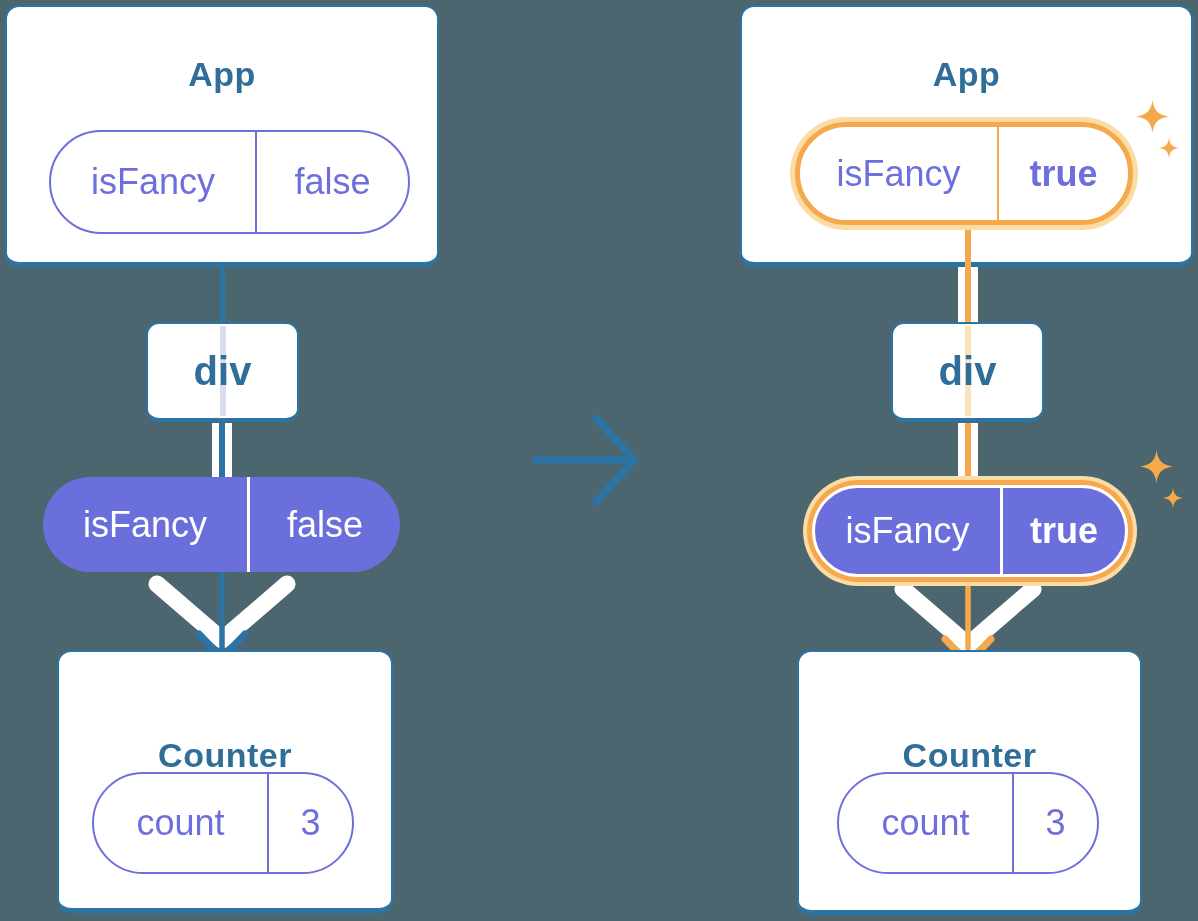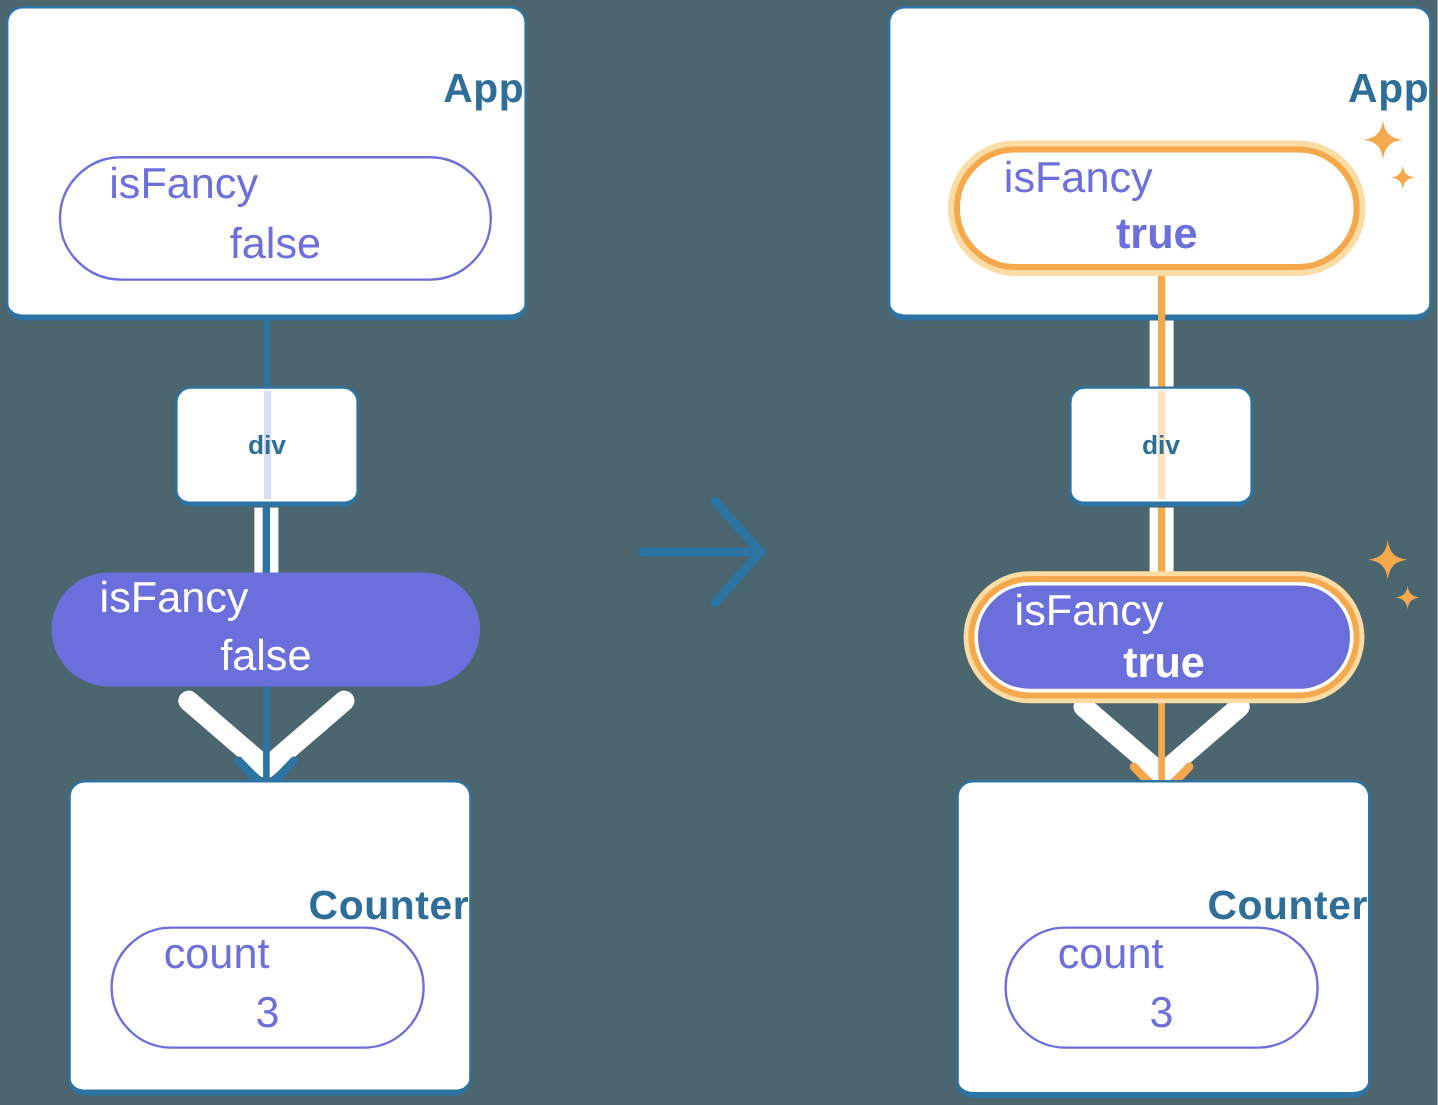--- a/index.html
+++ b/index.html
@@ -8,43 +8,43 @@
     --lavender:#D8DEF0; --peach:#FBE3BD;
     --orange:#F5A94C; --orange-glow:#FBDCA4; --white:#FFFFFF;
   }
   *{margin:0;padding:0;box-sizing:border-box;}
   body{font-family:"Liberation Sans","DejaVu Sans",sans-serif;}
   .canvas{position:relative;width:1198px;height:921px;background:var(--bg);overflow:hidden;}
 
   
   .card{position:absolute;background:var(--white);border:2px solid var(--blue);
         border-bottom-width:5px;border-radius:14px;}
-  .card .title{display:block;text-align:right;font-size:34px;font-weight:600;
+  .card .title{display:block;text-align:center;font-size:34px;font-weight:600;
         color:var(--title);letter-spacing:.5px;}
 
   .l-app{left:5px;top:5px;width:434px;height:262px;z-index:3;}
   .r-app{left:740px;top:5px;width:453px;height:262px;z-index:3;}
   .l-app .title,.r-app .title{margin-top:48px;}
   .l-counter{left:57px;top:650px;width:336px;height:263px;z-index:3;}
   .r-counter{left:797px;top:650px;width:345px;height:265px;z-index:3;}
   .l-counter .title,.r-counter .title{margin-top:84px;}
 
   
   .divbox{position:absolute;top:322px;width:153px;height:100px;background:var(--white);
         border:2px solid var(--blue);border-bottom-width:4px;border-radius:13px;
         display:flex;align-items:center;justify-content:center;z-index:3;}
   .l-div{left:146px;} .r-div{left:891px;}
-  .divbox .label{position:relative;z-index:2;font-size:22px;font-weight:600;color:var(--title);}
+  .divbox .label{position:relative;z-index:2;font-size:40px;font-weight:600;color:var(--title);}
   .passline{position:absolute;left:calc(50% - 3px);top:2px;bottom:2px;width:6px;z-index:1;}
   .l-div .passline{background:var(--lavender);}
   .r-div .passline{background:var(--peach);}
 
   
   .pill{position:absolute;display:flex;align-items:stretch;border-radius:60px;overflow:hidden;
-        font-size:36px;flex-direction:column;}
+        font-size:36px;}
   .pill .cell{display:flex;align-items:center;justify-content:center;}
   .l-app-pill{left:42px;top:123px;width:361px;height:104px;border:2px solid var(--purple-ink);
         color:var(--purple-ink);background:var(--white);}
   .l-app-pill .k{width:204px;} .l-app-pill .v{flex:1;}
   .l-app-pill .div-line{width:2px;background:var(--purple-ink);}
 
   .r-app-pill{left:795px;top:122px;width:338px;height:103px;border:5px solid var(--orange);
         box-shadow:0 0 0 5px var(--orange-glow);color:var(--purple-ink);background:var(--white);z-index:4;}
   .r-app-pill .k{width:197px;} .r-app-pill .v{flex:1;font-weight:700;}
   .r-app-pill .div-line{width:2px;background:var(--orange);}

